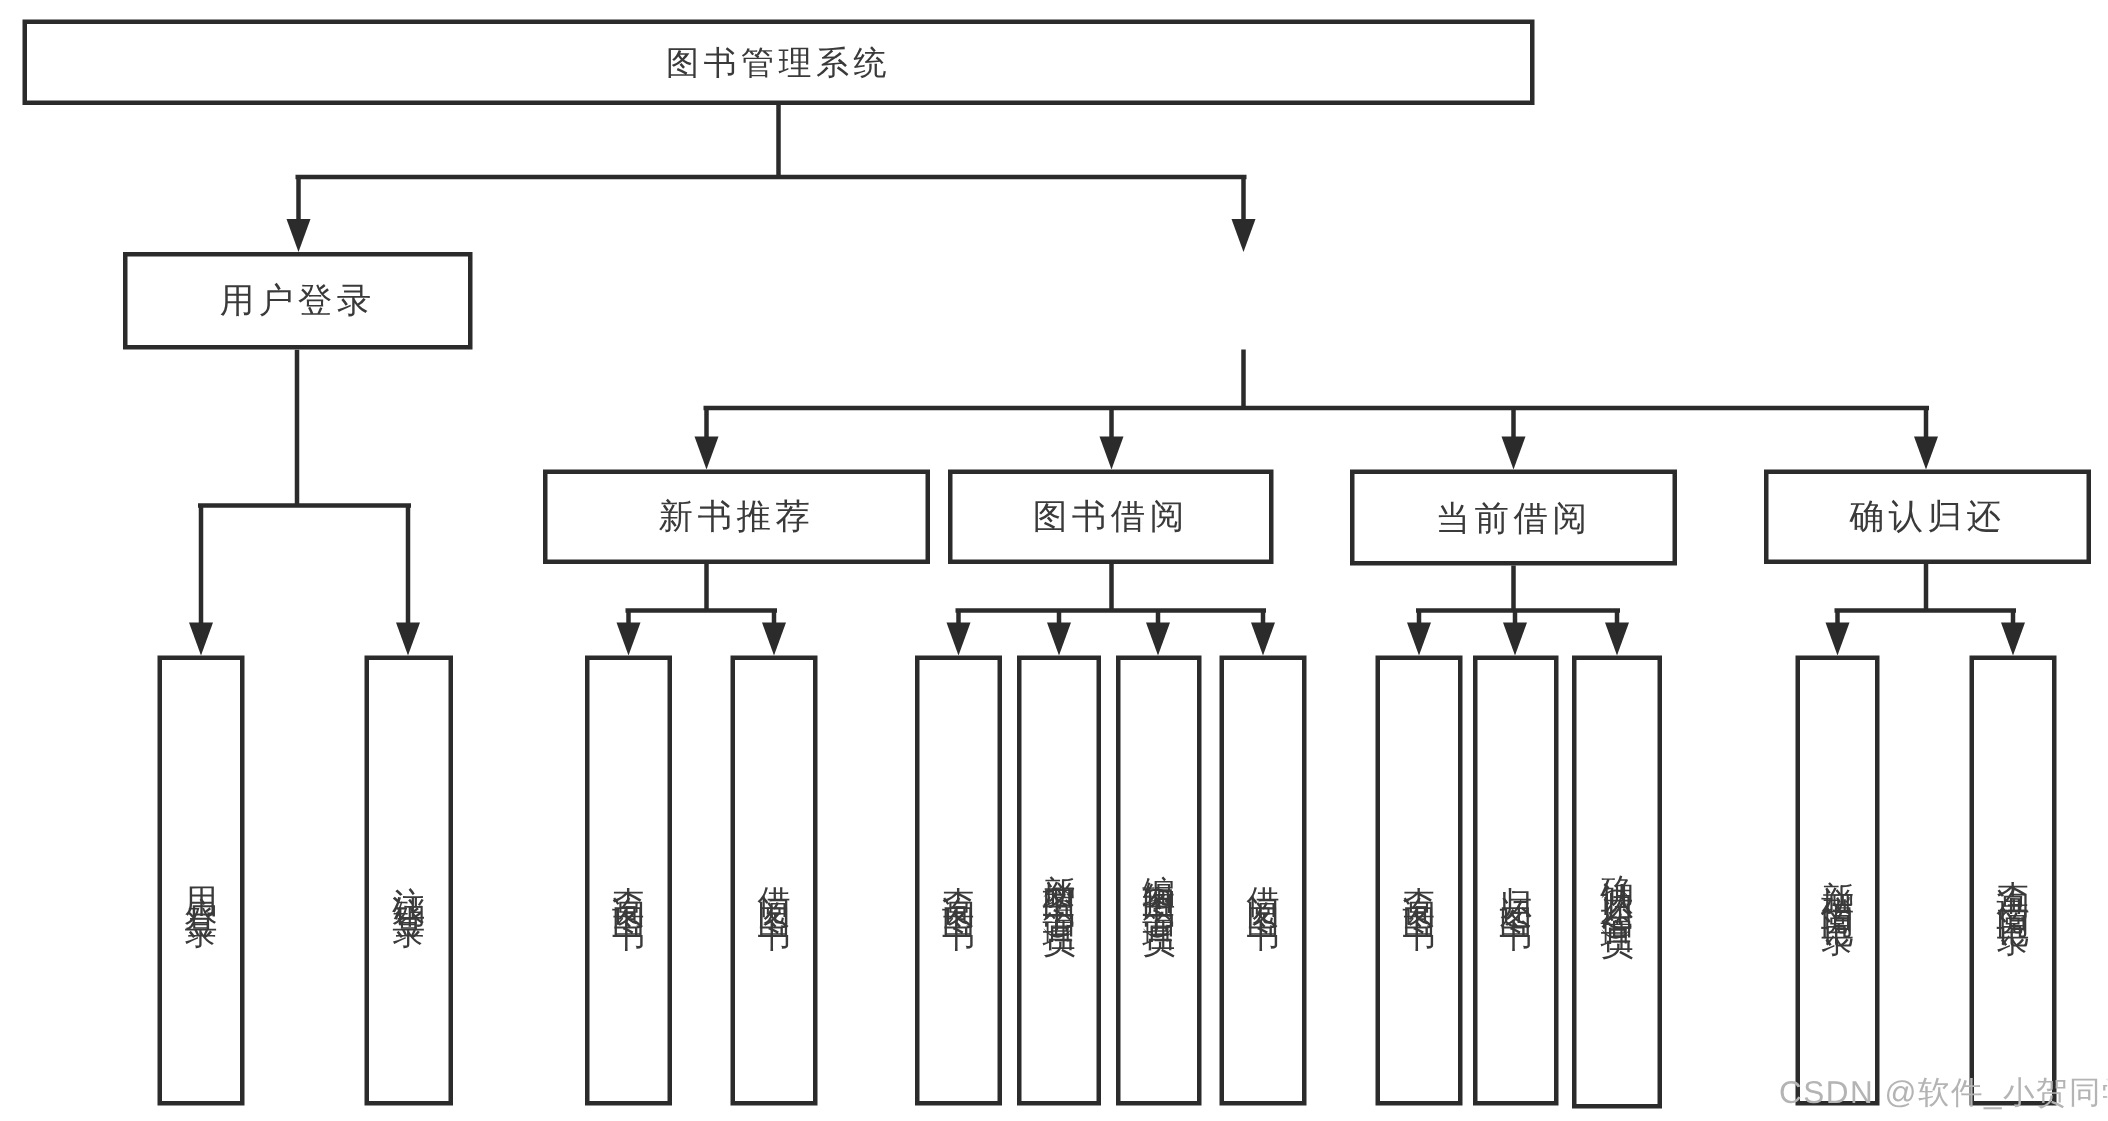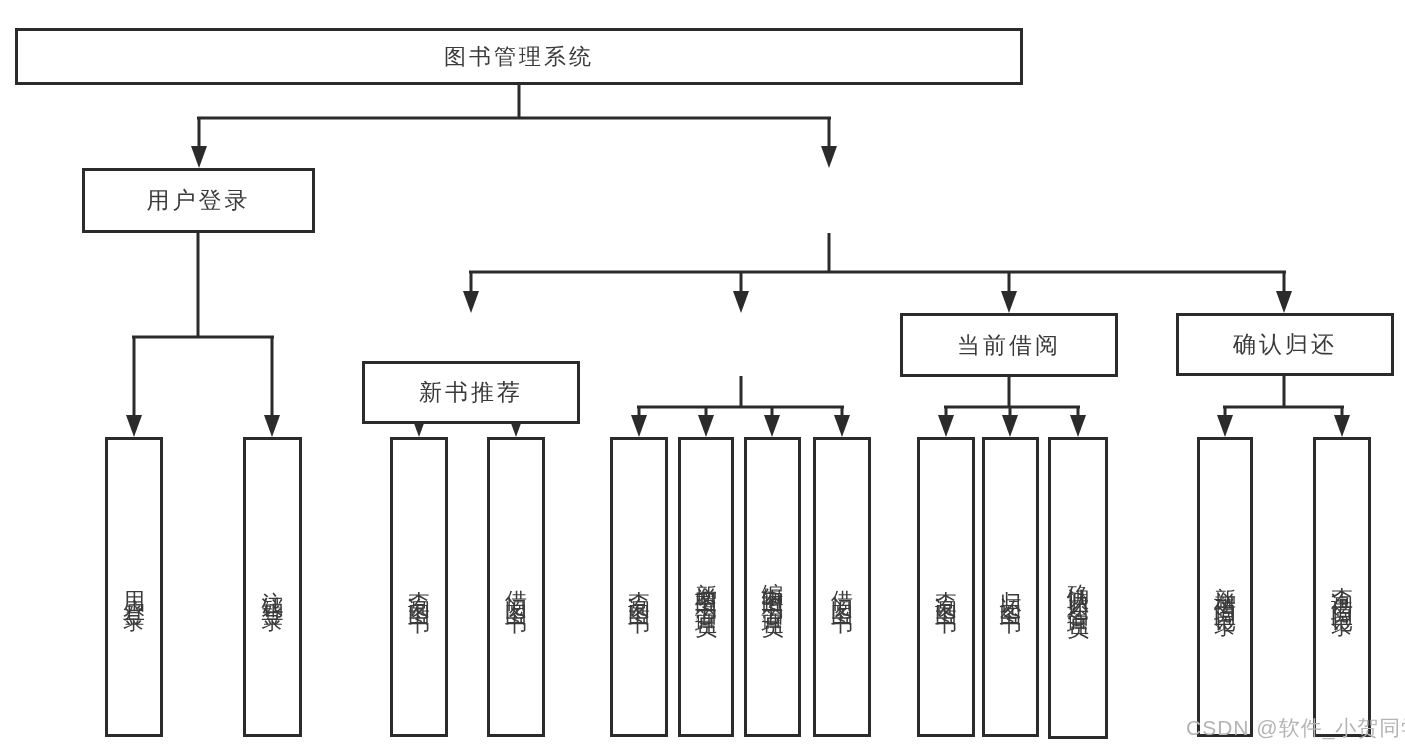--- a/index.html
+++ b/index.html
@@ -124,25 +124,26 @@
     <g stroke="#2b2b2b" stroke-width="3" fill="#2b2b2b">
       <line x1="1284" y1="376" x2="1284" y2="407"></line>
       <line x1="1223" y1="407" x2="1344" y2="407"></line>
       <line x1="1225" y1="407" x2="1225" y2="417"></line>
       <polygon points="1217,415 1233,415 1225,437" stroke="none"></polygon>
       <line x1="1342" y1="407" x2="1342" y2="417"></line>
       <polygon points="1334,415 1350,415 1342,437" stroke="none"></polygon>
     </g>
   </svg>
 
-  <div class="node" style="left:15px; top:28px; width:1008px; height:57px; font-size:22px;text-align:right;">图书管理系统</div>
+  <div class="node" style="left:15px; top:13px; width:1008px; height:57px; font-size:22px;text-align:right;">图书管理系统</div>
 
   <div class="node" style="left:82px; top:168px; width:233px; height:65px;">用户登录</div>
 
-  <div class="node" style="left:362px; top:313px; width:218px; height:63px;margin-top:48px;">新书推荐</div>
+  <div class="node" style="left:362px; top:313px; width:258px; height:63px;">新书推荐</div>
+  <div class="node" style="left:632px; top:313px; width:217px; height:63px;">图书借阅</div>
   <div class="node" style="left:900px; top:313px; width:218px; height:64px;">当前借阅</div>
   <div class="node" style="left:1176px; top:313px; width:218px; height:63px;">确认归还</div>
 
   <div class="node leaf" style="left:105px; top:437px; width:58px; height:300px;">用户登录</div>
   <div class="node leaf" style="left:243px; top:437px; width:59px; height:300px;">注销登录</div>
 
   <div class="node leaf" style="left:390px; top:437px; width:58px; height:300px;">查询图书</div>
   <div class="node leaf" style="left:487px; top:437px; width:58px; height:300px;">借阅图书</div>
 
   <div class="node leaf" style="left:610px; top:437px; width:58px; height:300px;">查询图书</div>

